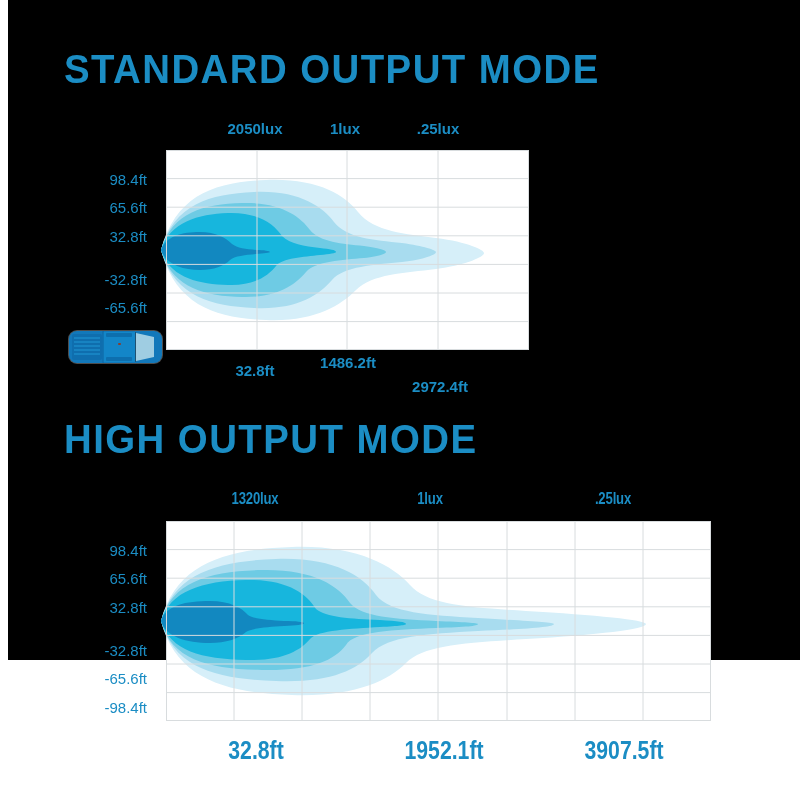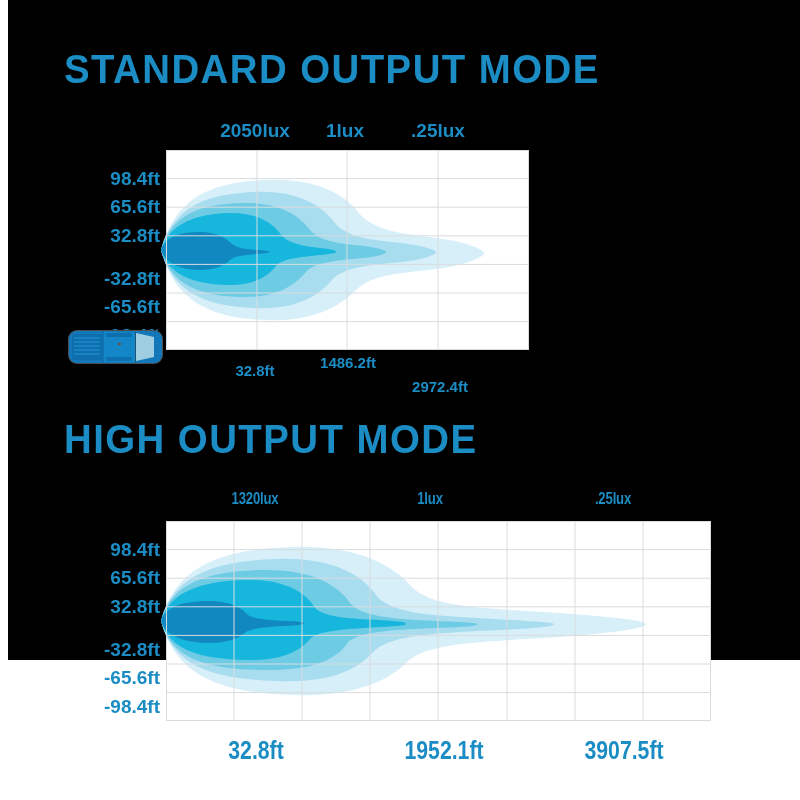--- a/index.html
+++ b/index.html
@@ -51,38 +51,38 @@
   #plot-standard { left: 158px; top: 50px;  width: 363px; height: 200px; }
   #plot-high     { left: 158px; top: 51px;  width: 545px; height: 200px; }
 
   .grid-svg { position: absolute; left: 0; top: 0; width: 100%; height: 100%; }
   .beam-svg { position: absolute; top: 0; height: 100%; pointer-events: none; }
 
   
   .y-labels { position: absolute; }
   .y-label {
     position: absolute;
-    right: 0;
-    color: #1b8dc4;
-    font-family: "Liberation Sans", sans-serif;
-    font-weight: bold;
-    font-size: 19px;
+    right: 13px;
+    color: #1b8dc4;
+    font-family: "Liberation Sans", sans-serif;
+    font-weight: normal;
+    font-size: 15px;
     white-space: nowrap;
     transform: translateY(-50%);
   }
   #ylabels-standard { left: 40px; top: 50px; width: 112px; height: 200px; }
   #ylabels-high     { left: 40px; top: 51px; width: 112px; height: 200px; }
 
   
   .lux-label {
     position: absolute;
     color: #1b8dc4;
     font-family: "Liberation Sans", sans-serif;
     font-weight: bold;
-    font-size: 19px;
+    font-size: 15px;
     white-space: nowrap;
     transform: translateX(-50%);
   }
   .lux-label.condensed {
     font-size: 16px;
     letter-spacing: -0.2px;
     transform: translateX(-50%) scaleX(0.82);
   }
 
   

